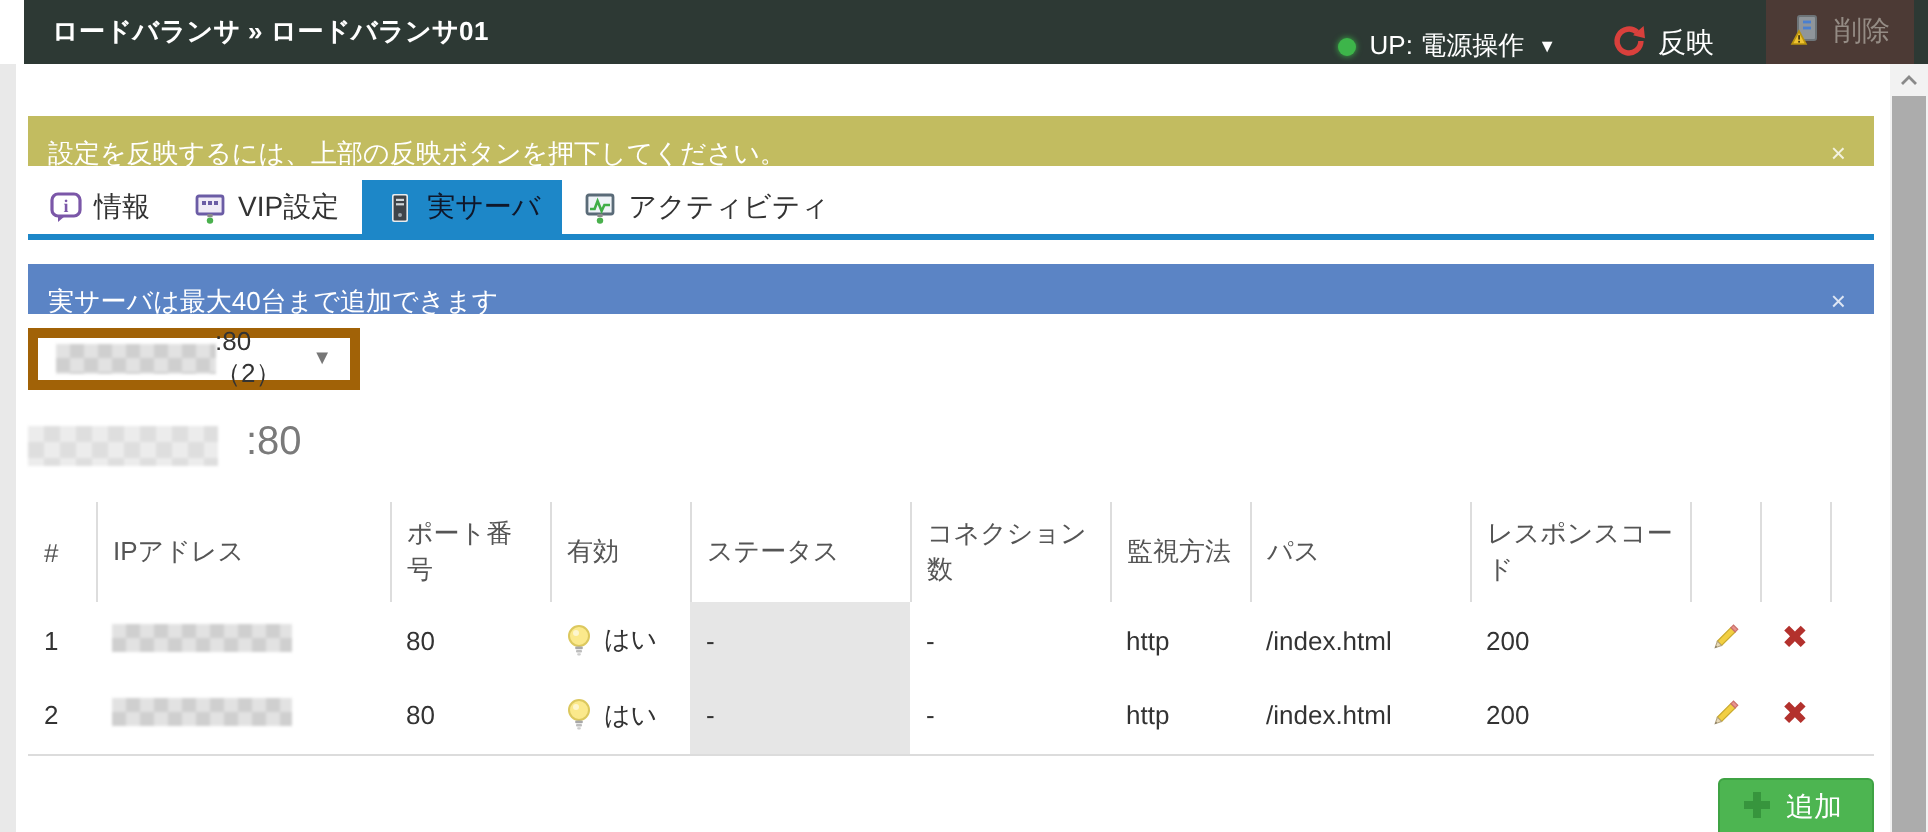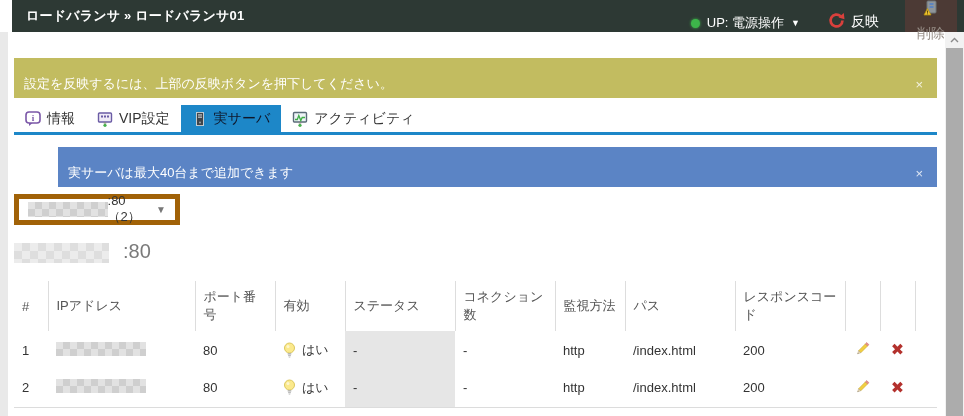--- a/index.html
+++ b/index.html
@@ -17,36 +17,36 @@
   .breadcrumb { padding-left:14px; font-weight:bold; font-size:13px; letter-spacing:.2px; }
   .topbar-right { margin-left:auto; display:flex; align-items:flex-end; height:100%; }
   .power-ctl { display:flex; align-items:center; gap:7px; cursor:pointer; margin-right:28px; }
   .power-dot { width:9px; height:9px; border-radius:50%; background:#3db54a; box-shadow:0 0 3px #3db54a; }
   .power-label { font-size:13px; }
   .power-arrow { font-size:9px; color:#fff; }
   .apply-btn { display:flex; align-items:center; gap:6px; cursor:pointer; margin-right:26px; }
   .apply-label { font-size:14px; color:#fff; }
   .delete-btn {
     height:32px; background:#4c3a35; display:flex; align-items:center; gap:6px;
-    padding:0 12px; margin-right:19px; cursor:default;flex-direction:column;
+    padding:0 12px; margin-right:19px; cursor:default;
   }
   .delete-label { color:#958c85; font-size:14px; }
   
   .left-strip { position:absolute; left:0; top:32px; width:8px; height:384px; background:#e9e9e9; }
   .scrollbar { position:absolute; right:0; top:32px; width:19px; height:384px; background:#f2f2f2; }
   .scroll-up { height:16px; display:flex; align-items:center; justify-content:center; }
   .scroll-thumb { position:absolute; top:16px; left:1px; right:1px; bottom:0; background:#acacac; }
   
   .main { position:absolute; left:14px; top:32px; width:923px; }
   .banner {
-    height:40px; display:flex; align-items:center; color:#fff;
+    height:25px; display:flex; align-items:center; color:#fff;
     padding:12px 14px 0 10px; margin-top:0;
   }
   .banner-yellow { background:#c2bc60; margin-top:26px; }
-  .banner-blue   { background:#5b84c5; margin-top:12px;margin-left:44px; }
+  .banner-blue   { background:#5b84c5; margin-top:12px; }
   .banner-text { font-size:13px; }
   .banner-close { margin-left:auto; color:rgba(255,255,255,.8); font-size:13px; cursor:pointer; }
   
   .tabs { margin-top:7px; display:flex; align-items:flex-end; border-bottom:3px solid #1d87c8; }
   .tab {
     display:flex; align-items:center; gap:6px; padding:5px 11px 4px 11px;
     font-size:14px; color:#333; cursor:pointer; white-space:nowrap;
   }
   .tab.active { background:#1d87c8; color:#0f172a; }
   .tab .ticon { display:inline-flex; width:16px; height:16px; }

